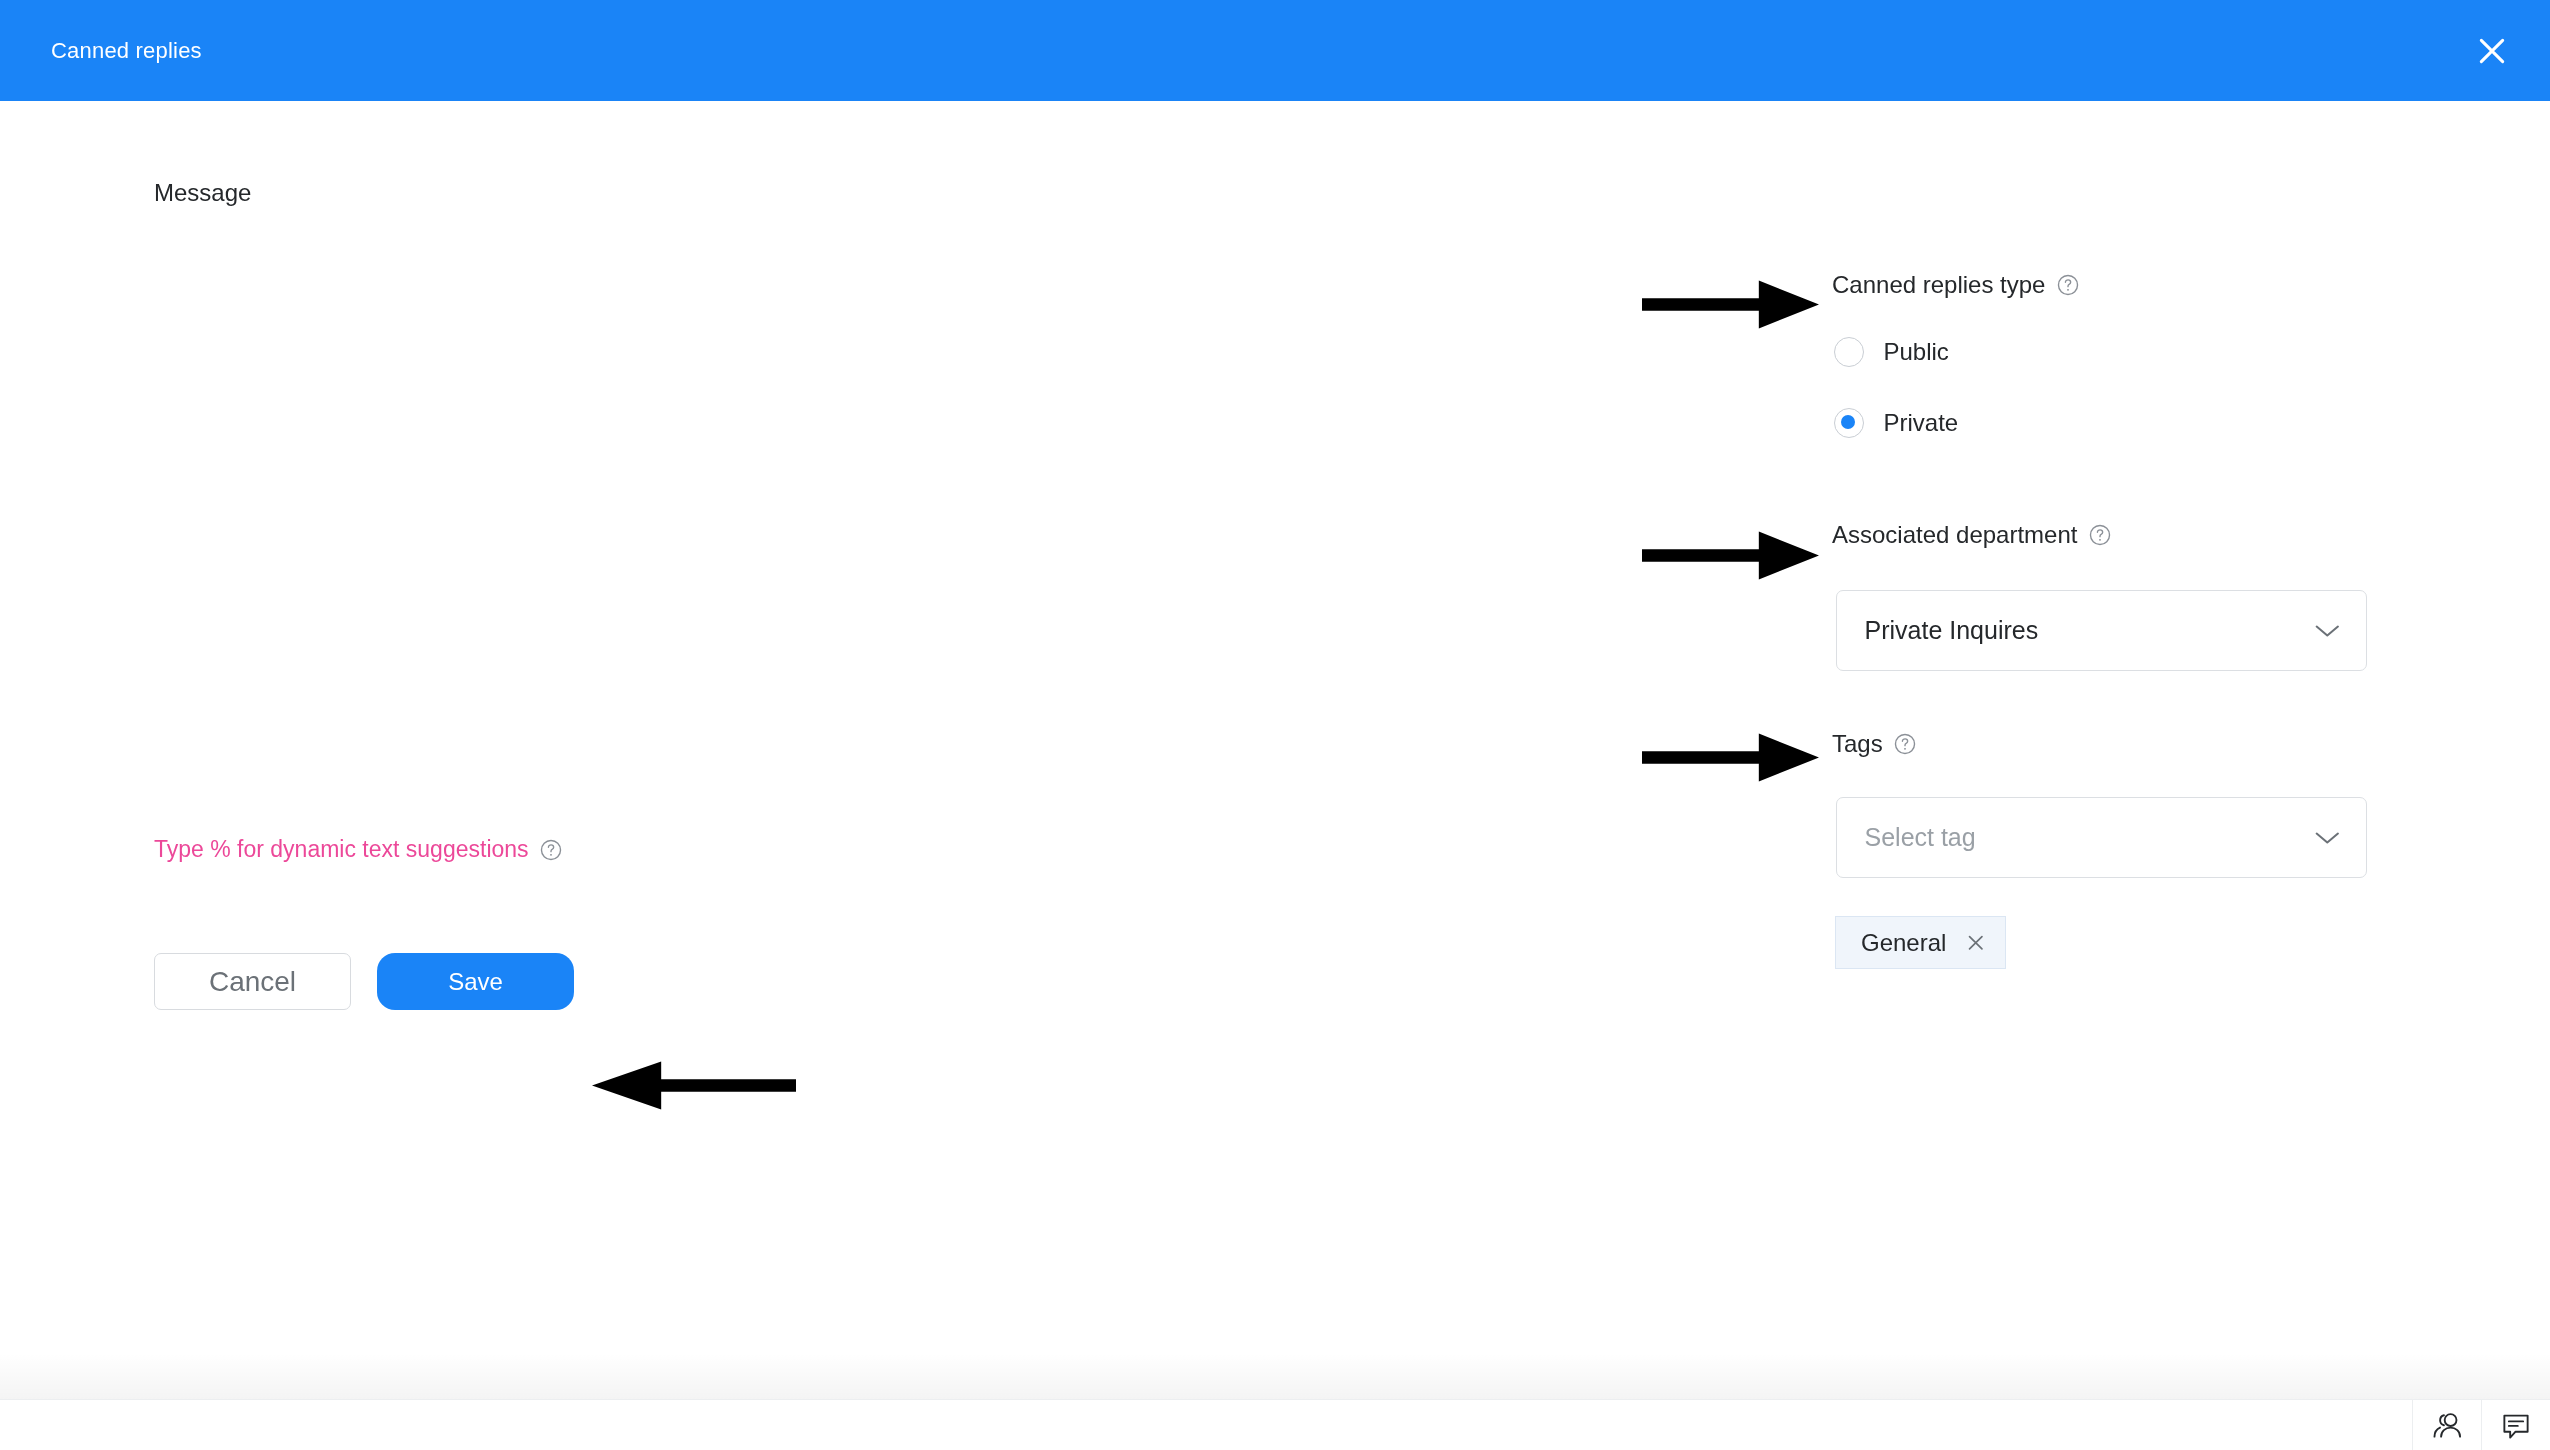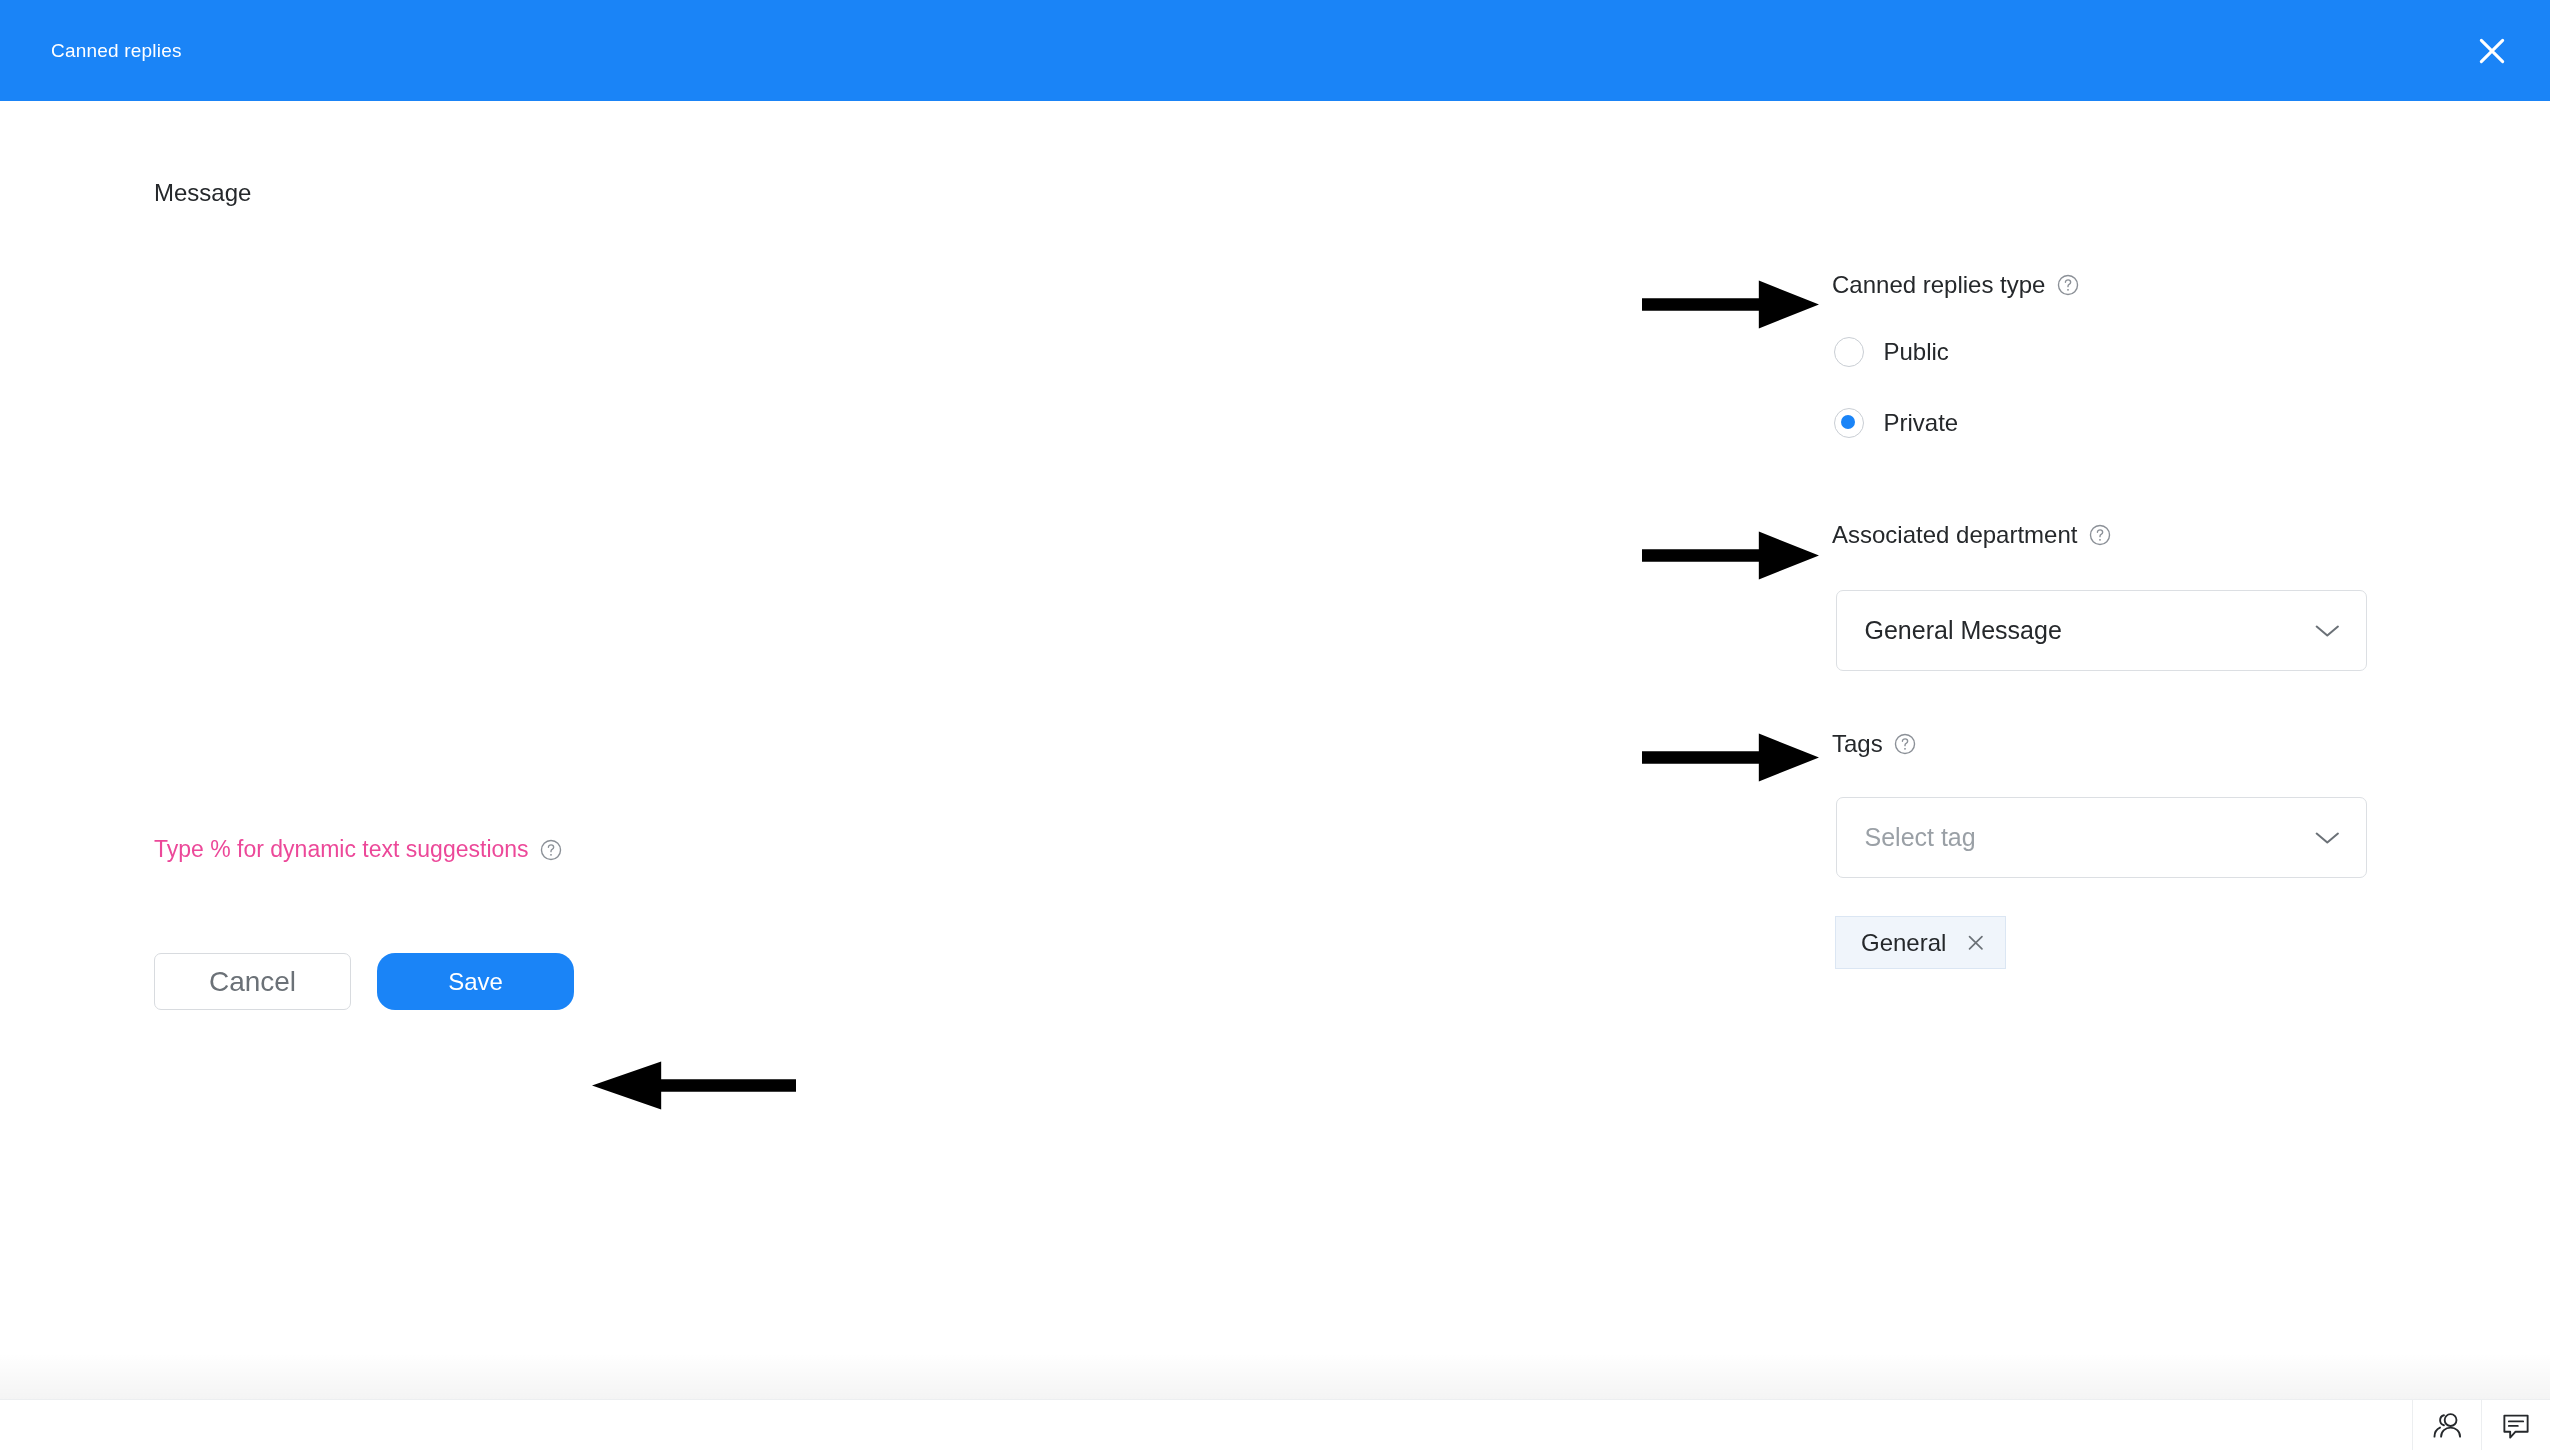--- a/index.html
+++ b/index.html
@@ -25,21 +25,21 @@
     background: #1a84f7;
     box-sizing: border-box;
   }
   #modal-title {
     position: absolute;
     left: 51px;
     top: 0;
     height: 91px;
     line-height: 101px;
     color: #ffffff;
-    font-size: 19px;
+    font-size: 22px;
     letter-spacing: 0.2px;
     white-space: nowrap;
   }
   #close-button {
     position: absolute;
     right: 34px;
     top: 26.6px;
     width: 48px;
     height: 48px;
     cursor: pointer;
@@ -345,21 +345,21 @@
   <div id="dept-label" class="field-label">
     <span>Associated department</span>
     <svg class="help-icon" viewBox="0 0 24 24" aria-hidden="true">
       <circle cx="12" cy="12" r="10.4" fill="none" stroke="#8b9097" stroke-width="1.5"></circle>
       <path d="M9.2 9.1c0-1.6 1.3-2.7 2.9-2.7 1.6 0 2.8 1 2.8 2.5 0 1.3-.8 1.9-1.7 2.5-.8.5-1.2 1-1.2 1.9v.5" fill="none" stroke="#8b9097" stroke-width="1.5" stroke-linecap="round"></path>
       <circle cx="12" cy="17.3" r="1.05" fill="#8b9097"></circle>
     </svg>
   </div>
 
   <div id="department-select" class="select-box">
-    <span class="select-value">General Message</span>
+    <span class="select-value">Private Inquires</span>
     <svg class="chevron" viewBox="0 0 30 18" aria-hidden="true">
       <path d="M3 4 L15 14 L27 4" fill="none" stroke="#6b7177" stroke-width="2.3" stroke-linecap="round" stroke-linejoin="round"></path>
     </svg>
   </div>
 
   <div id="tags-label" class="field-label">
     <span>Tags</span>
     <svg class="help-icon" viewBox="0 0 24 24" aria-hidden="true">
       <circle cx="12" cy="12" r="10.4" fill="none" stroke="#8b9097" stroke-width="1.5"></circle>
       <path d="M9.2 9.1c0-1.6 1.3-2.7 2.9-2.7 1.6 0 2.8 1 2.8 2.5 0 1.3-.8 1.9-1.7 2.5-.8.5-1.2 1-1.2 1.9v.5" fill="none" stroke="#8b9097" stroke-width="1.5" stroke-linecap="round"></path>

